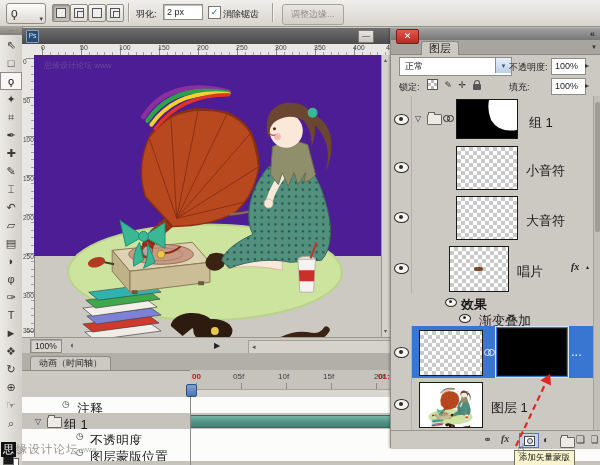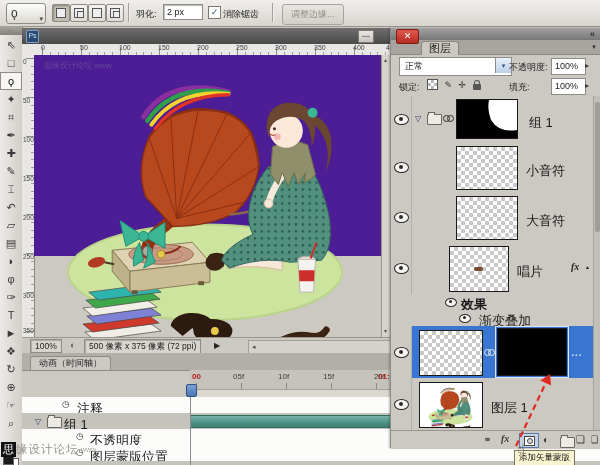--- a/index.html
+++ b/index.html
@@ -294,21 +294,20 @@
   </div>
 
   <div class="abs vscroll">
     <span class="abs" style="left:2px;top:1px;">▴</span>
     <span class="abs" style="left:2px;top:272px;">▾</span>
   </div>
 
   <div class="abs statusbar">
     <span class="abs sunken" style="left:8px;top:1px;">100%</span>
     <span class="abs" style="left:48px;top:2px;font-size:9px;color:#666;">◐</span>
-    <span class="abs sunken" style="left:62px;top:1px;">500 像素 x 375 像素 (72 ppi)</span>
     <span class="abs" style="left:192px;top:3px;font-size:8px;">▶</span>
     <div class="abs hscroll">
       <span style="padding-left:3px;">◂</span>
     </div>
   </div>
 
   <div class="abs timeline">
     <div class="abs tl-tabbar">
       <div class="abs tl-tab">动画（时间轴）</div>
     </div>

